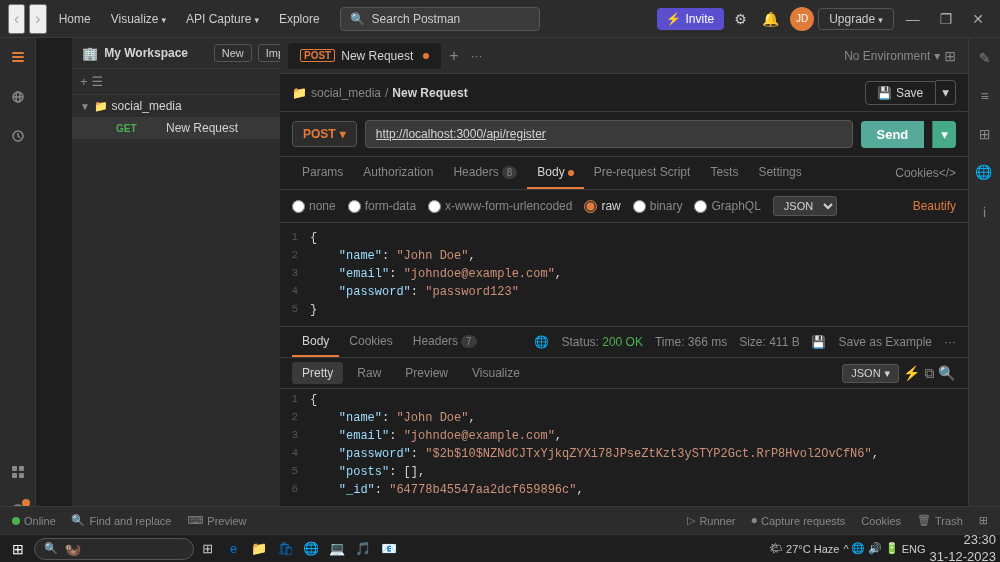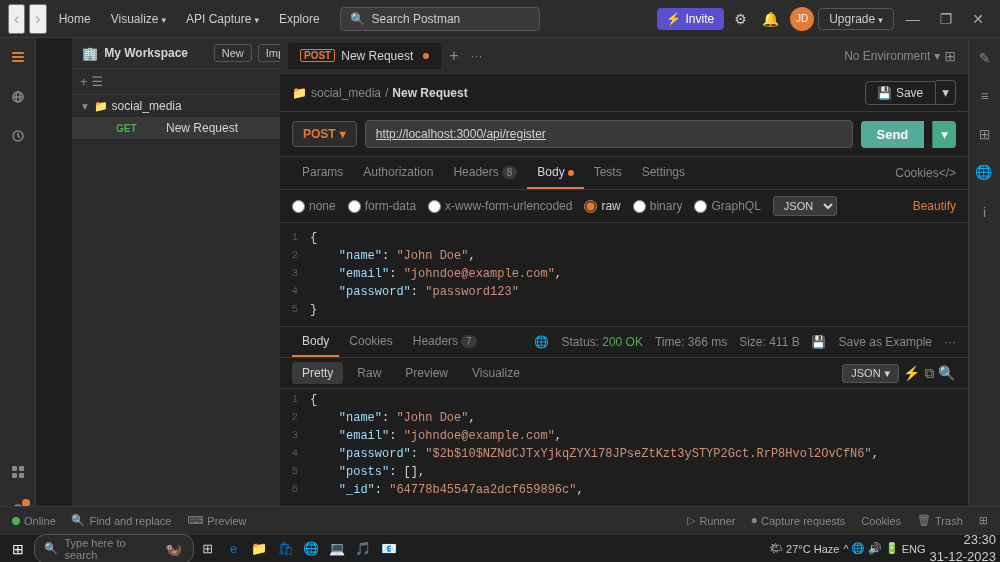--- a/index.html
+++ b/index.html
@@ -283,20 +283,21 @@
       <input id="url-input" type="text" style="flex: 1 1 0%; background: rgb(58, 58, 58); border: 1px solid rgb(85, 85, 85); border-radius: 4px; color: rgb(212, 212, 212); padding: 6px 10px; font-size: 12px;" value="http://localhost:3000/api/register">
       <button id="send-btn">Send</button>
       <button id="send-arrow">▾</button>
     </div>
 
     <div id="req-tabs">
       <div class="req-tab">Params</div>
       <div class="req-tab">Authorization</div>
       <div class="req-tab"><span>Headers</span><span class="badge">8</span></div>
       <div class="req-tab active"><span>Body</span><span class="dot"></span></div>
+      <div class="req-tab">Pre-request Script</div>
       <div class="req-tab">Tests</div>
       <div class="req-tab">Settings</div>
       <div class="req-tabs-spacer"></div>
       <button class="cookies-btn">Cookies</button>
       <button class="code-btn">&lt;/&gt;</button>
     </div>
 
     <div id="body-options">
       <label class="body-opt">
           <input type="radio" name="body" style="">
@@ -458,21 +459,20 @@
     <div class="bb-item">
       <span>⊞</span>
     </div>
   </div>
 </div>
 
 <div id="taskbar">
   <button class="start-btn">⊞</button>
   <div class="search-box">
     <span>🔍</span>
-    <span>Type here to search</span>
     <span style="font-size:14px;">🦦</span>
   </div>
   <div class="tb-icon">⊞</div>
   <div class="tb-icon" style="color:#0078d7;">e</div>
   <div class="tb-icon" style="color:#f0c040;">📁</div>
   <div class="tb-icon" style="color:#0078d7;">🛍</div>
   <div class="tb-icon" style="color:#4285f4;">🌐</div>
   <div class="tb-icon" style="color:#0078d7;">💻</div>
   <div class="tb-icon">🎵</div>
   <div class="tb-icon" style="color:#e57a3b;">📧</div>

